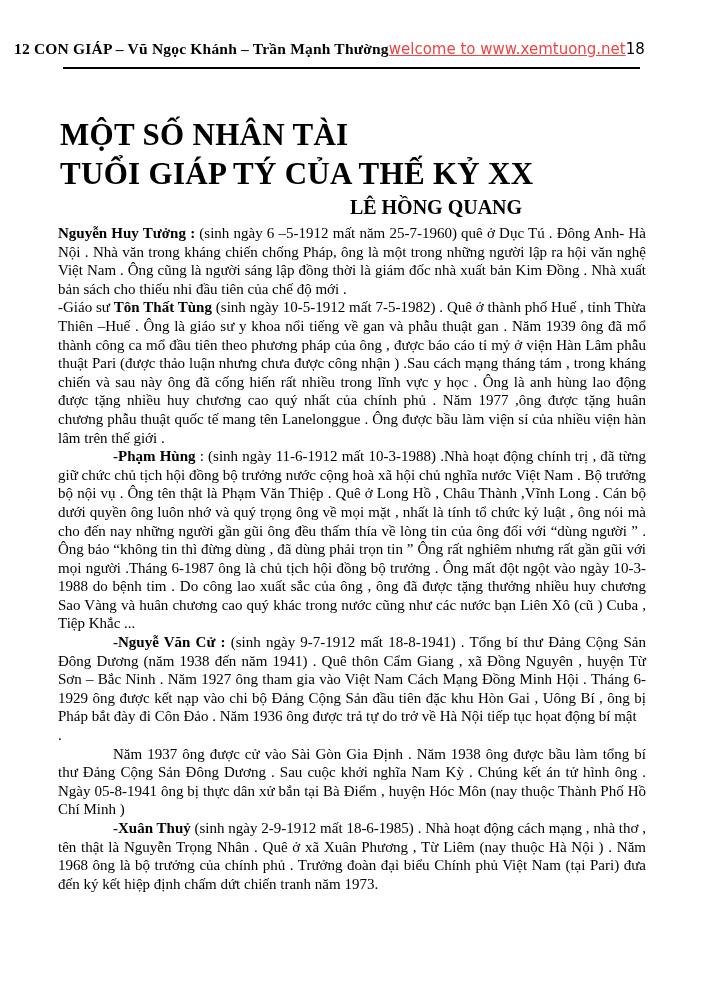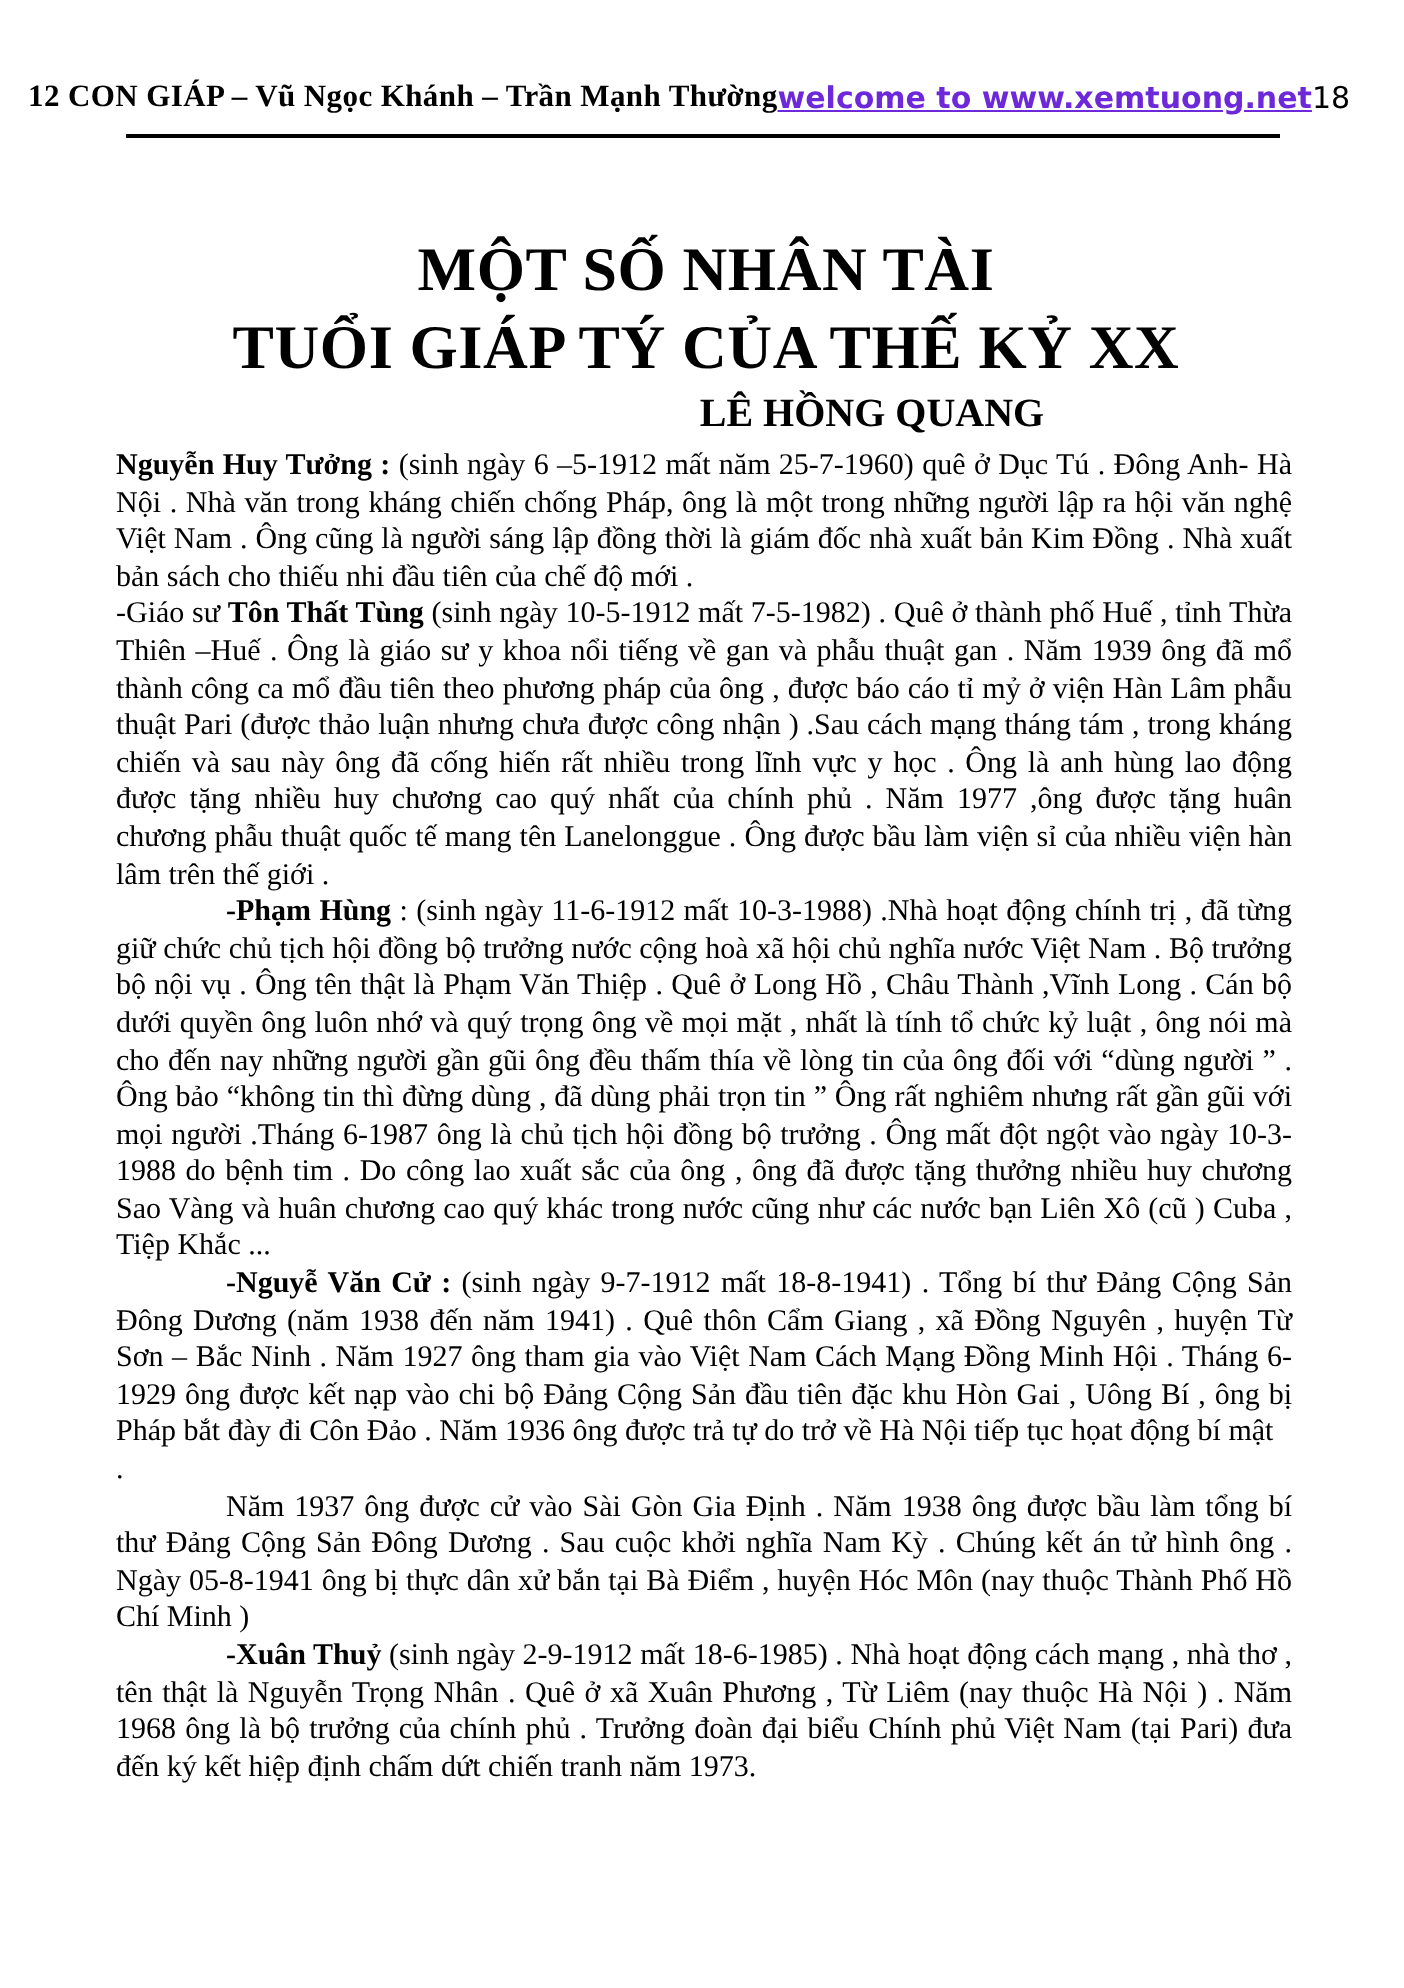--- a/index.html
+++ b/index.html
@@ -28,23 +28,22 @@
     white-space: nowrap;
     letter-spacing: 0.2px;
   }
   .header-right {
     font-family: "DejaVu Sans", sans-serif;
     font-size: 15px;
     white-space: nowrap;
   }
   .site-link {
     text-decoration: underline;
-    color: #6d28d9;
+    color: #ef4444;
     cursor: pointer;
-    font-weight: bold;
   }
   .page-num { text-decoration: none; }
   .header-rule {
     border: none;
     border-top: 2px solid #000000;
     margin: 9px 62px 0 63px;
   }
   .tagline {
     text-align: center;
     font-style: italic;
@@ -52,21 +51,21 @@
     margin-top: 7px;
   }
   
   .title {
     margin: 46px 56px 0 60px;
     font-size: 31px;
     font-weight: bold;
     line-height: 39px;
     letter-spacing: 0.3px;
   }
-  .title span { display: block; text-align: center; }
+  .title span { display: block; }
   .author {
     margin: 3px 56px 0 226px;
     width: 420px;
     text-align: center;
     font-weight: bold;
     font-size: 20px;
   }
   
   .body-text {
     margin: 5px 56px 0 58px;

